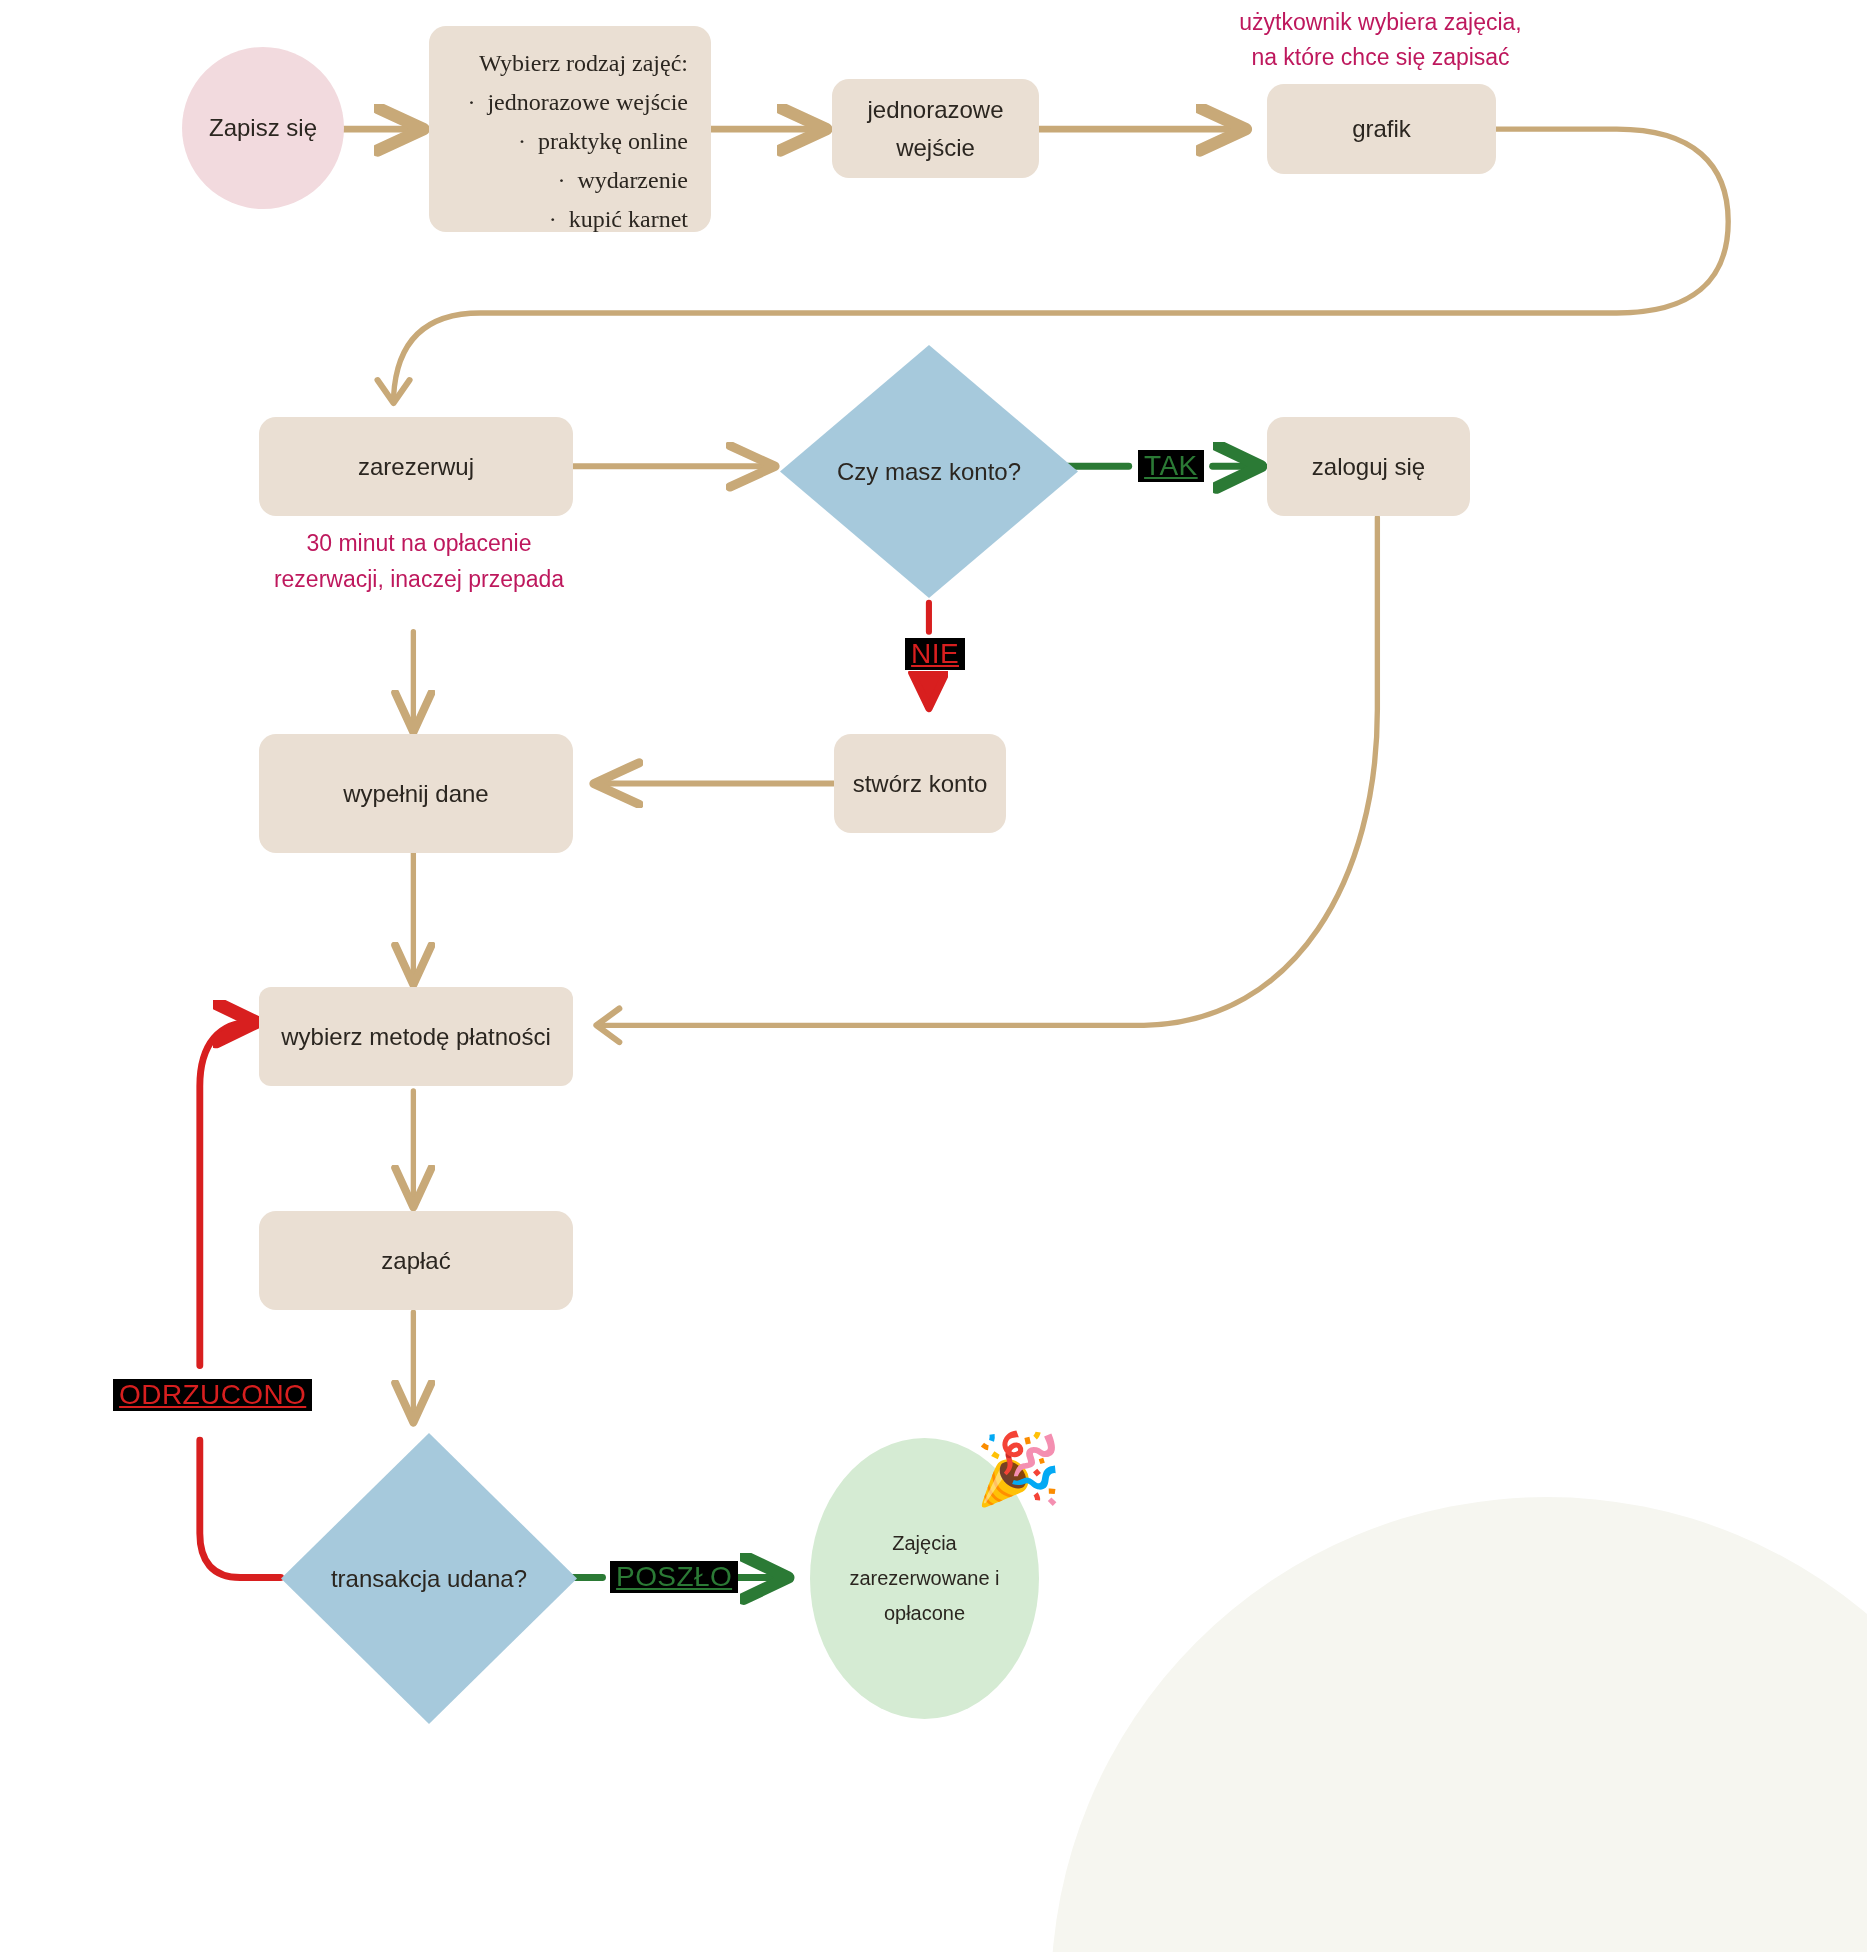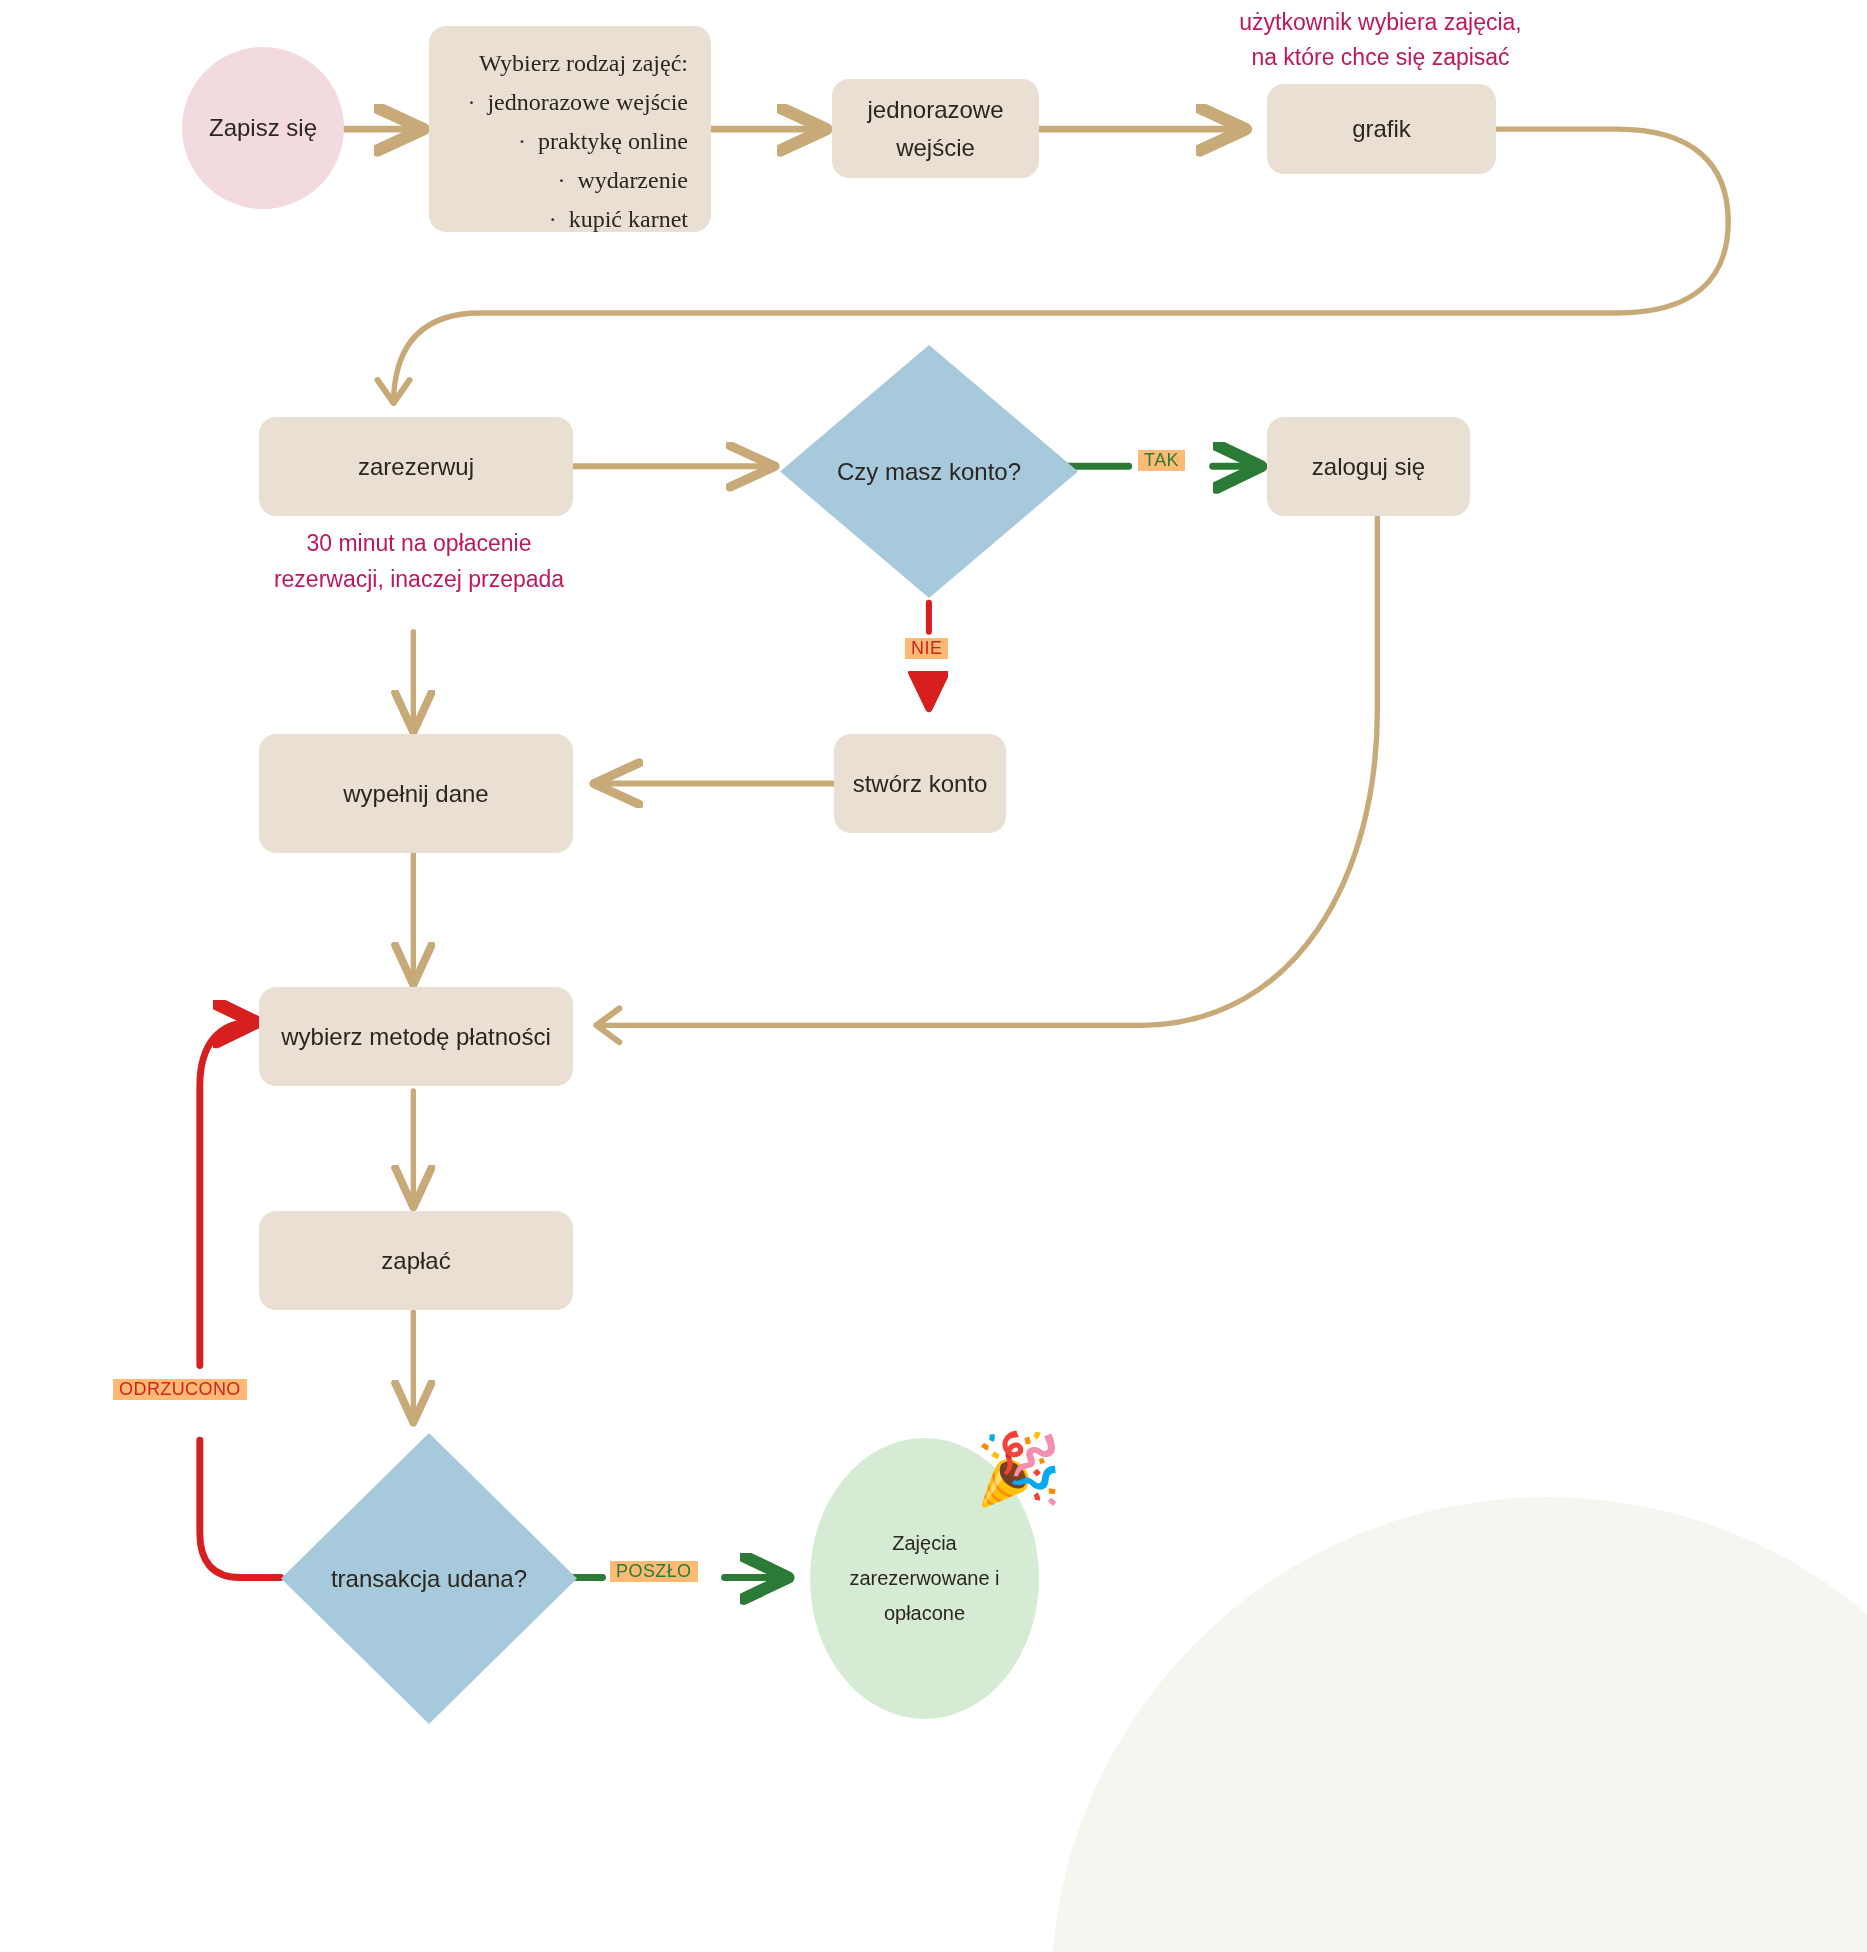--- a/index.html
+++ b/index.html
@@ -78,24 +78,25 @@
   }
   .note {
     position: absolute;
     font-size: 23px;
     color: #be185d;
     text-align: center;
     line-height: 1.55;
   }
   .edge-label {
     position: absolute;
-    font-size: 18px;
+    font-size: 28px;
     letter-spacing: 0.4px;
-    background: #fdba74;
+    background: #000000;
     padding: 0 6.1px;
+    text-decoration: underline;
   }
   .edge-label.green { color: #2b7a35; }
   .edge-label.red { color: #d81f1f; }
   .deco-circle {
     position: absolute;
     background: #f6f6f0;
     border-radius: 50%;
   }
   .party-icon {
     position: absolute;
@@ -232,21 +233,21 @@
   </div>
 
   <div class="node node-box" style="left:834px; top:734px; width:172px; height:99px;">
     <span>stwórz konto</span>
   </div>
 
   <div class="node node-box" style="left:259px; top:734px; width:314px; height:119px;">
     <span>wypełnij dane</span>
   </div>
 
-  <div class="node node-box" style="left:259px; top:987px; width:314px; height:99px;">
+  <div class="node node-box" style="left:259px; top:987px; width:314px; height:99px;border-radius:12px;">
     <span>wybierz metodę płatności</span>
   </div>
 
   <div class="node node-box" style="left:259px; top:1211px; width:314px; height:99px;">
     <span>zapłać</span>
   </div>
 
   <div class="node node-diamond" style="left:281px; top:1433px; width:296px; height:291px;">
     <span class="diamond-shape"></span>
     <span class="diamond-label">transakcja udana?</span>

